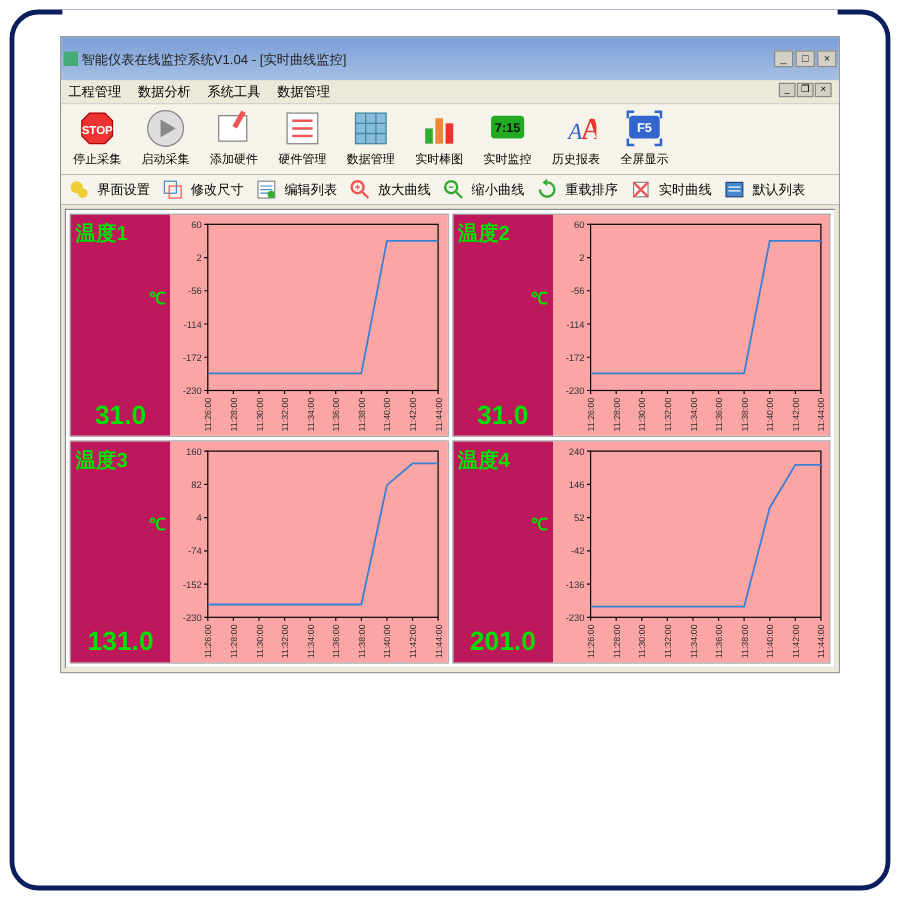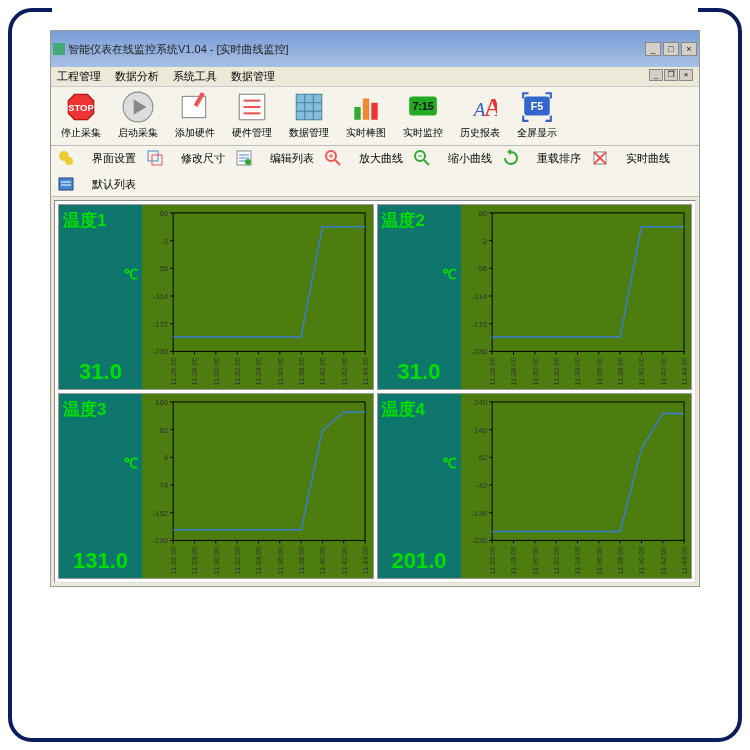--- a/index.html
+++ b/index.html
@@ -21,31 +21,31 @@
   .menubar { display:flex; gap:14px; padding:2px 6px; background:#ece9d8; border-bottom:1px solid #ccc; font-size:11px; }
   .menu-item { cursor:pointer; }
   .mdi-btns { margin-left:auto; display:flex; gap:1px; }
   .mdi-btn { width:14px; height:12px; background:#d4d0c8; border:1px solid #888; font-size:8px; text-align:center; line-height:10px; cursor:pointer; }
   
   .toolbar1 { display:flex; background:#f5f3ea; border-bottom:1px solid #bbb; padding:2px; gap:1px; }
   .tool-btn { width:56px; height:54px; display:flex; flex-direction:column; align-items:center; justify-content:flex-end; padding:2px 0; cursor:pointer; font-size:10px; border:1px solid transparent; }
   .tool-icon { width:34px; height:34px; margin-bottom:2px; display:flex; align-items:center; justify-content:center; }
   
   .toolbar2 { display:flex; background:#f5f3ea; border-bottom:1px solid #bbb; padding:2px 4px; gap:6px; flex-wrap:wrap; font-size:11px; }
-  .tool2 { display:flex; align-items:center; gap:17px; cursor:pointer; padding:1px 2px;text-align:right; }
+  .tool2 { display:flex; align-items:center; gap:6px; cursor:pointer; padding:1px 2px;text-align:right; }
   .tool2 .ic { width:18px; height:18px; display:inline-flex; align-items:center; justify-content:center; }
   
   .chart-area { background:#fff; padding:3px; border:1px inset #ddd; margin:3px; }
   .grid { display:grid; grid-template-columns:1fr 1fr; grid-template-rows:1fr 1fr; gap:3px; }
   .panel { display:flex; border:1px solid #999; height:186px; }
-  .panel-left { width:83px; background:#0f766e; color:#00e000; display:flex; flex-direction:column; padding:4px; font-weight:bold; }
+  .panel-left { width:83px; background:#be185d; color:#00e000; display:flex; flex-direction:column; padding:4px; font-weight:bold; }
   .pl-title { font-size:17px; }
   .pl-unit { font-size:14px; text-align:right; margin-top:32px; }
   .pl-val { font-size:22px; margin-top:auto; text-align:center; }
-  .panel-chart { flex:1; background:#4d7c0f; position:relative; }
+  .panel-chart { flex:1; background:#fca5a5; position:relative; }
   
   svg.plot { width:100%; height:100%; }
   .axis { stroke:#000; stroke-width:1; fill:none; }
   .curve { stroke:#3a7fd5; stroke-width:1.5; fill:none; }
   .tick-label { font-size:8px; fill:#333; }
   .x-tick-label { font-size:7.5px; fill:#333; }
 </style>
 </head>
 <body>
 

